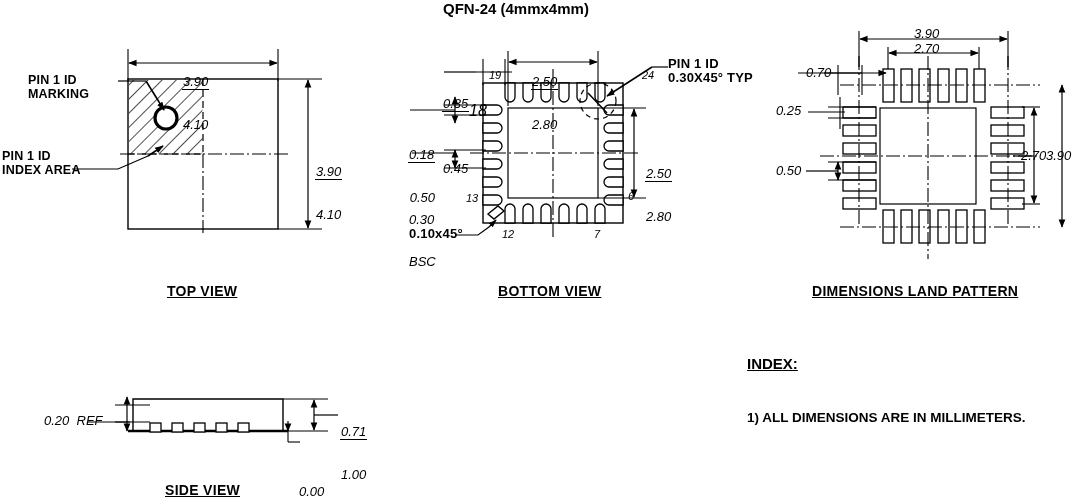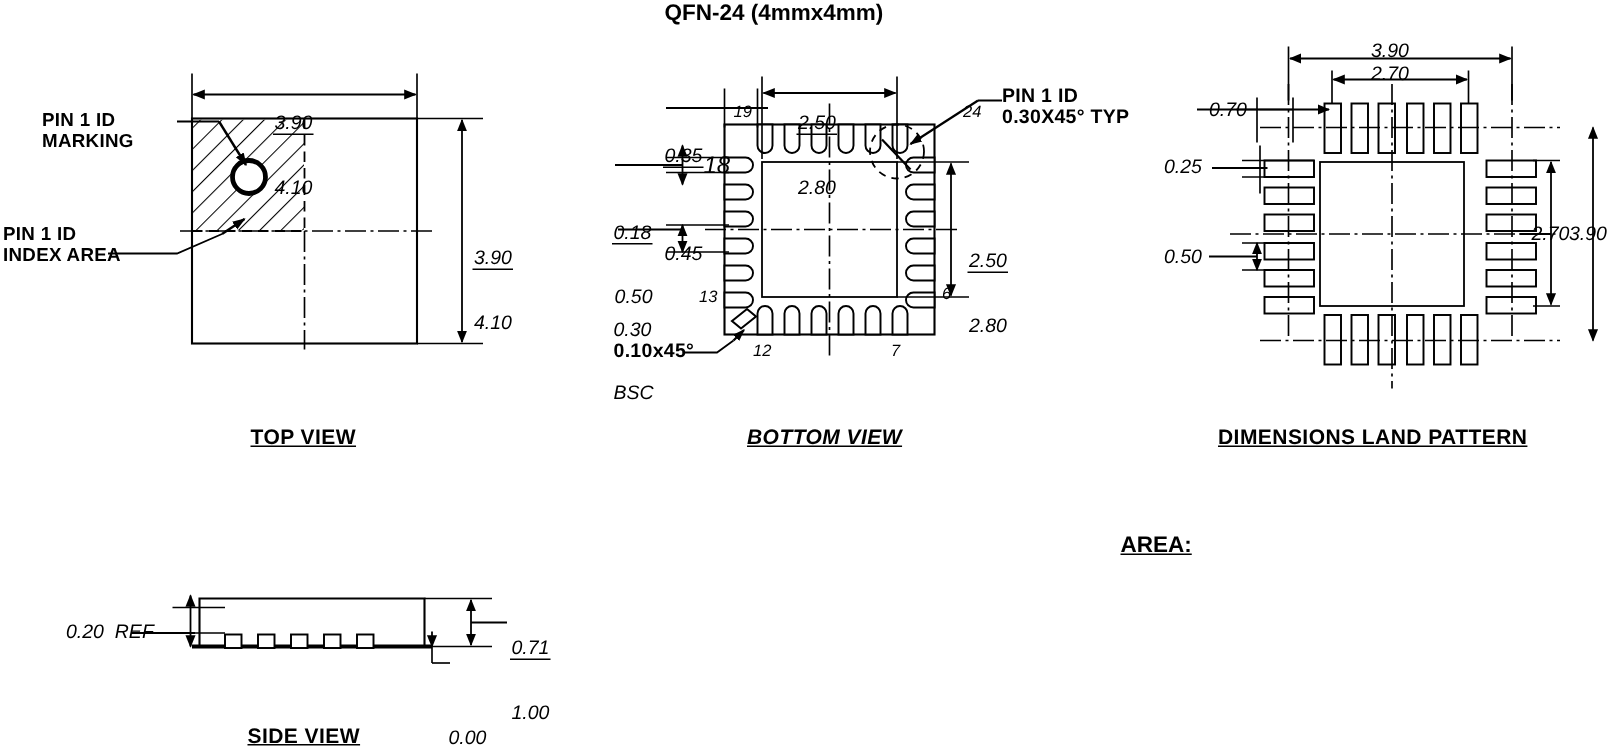--- a/index.html
+++ b/index.html
@@ -301,21 +301,21 @@
   <div class="lbl bold" style="left:668px;top:56px;font-size:13px;"><div>PIN 1 ID</div><div>0.30X45° TYP</div></div>
 
   <div class="lbl dim" style="left:489px;top:69px;font-size:11px;">19</div>
   <div class="lbl dim" style="left:614px;top:69px;font-size:11px;margin-left:28px;">24</div>
   <div class="lbl dim" style="left:469px;top:101px;font-size:16px;">18</div>
   <div class="lbl dim" style="left:466px;top:192px;font-size:11px;">13</div>
   <div class="lbl dim" style="left:502px;top:228px;font-size:11px;">12</div>
   <div class="lbl dim" style="left:594px;top:228px;font-size:11px;">7</div>
   <div class="lbl dim" style="left:628px;top:190px;font-size:11px;">6</div>
 
-  <div class="lbl viewlbl" style="left:498px;top:283px;font-style:italic;">BOTTOM VIEW</div>
+  <div class="lbl viewlbl" style="left:498px;top:283px;">BOTTOM VIEW</div>
 
   <div class="lbl dim" style="left:914px;top:26px;">3.90</div>
   <div class="lbl dim" style="left:914px;top:41px;">2.70</div>
   <div class="lbl dim" style="left:806px;top:65px;">0.70</div>
   <div class="lbl dim" style="left:776px;top:103px;">0.25</div>
   <div class="lbl dim" style="left:776px;top:163px;">0.50</div>
   <div class="lbl dim" style="left:1021px;top:148px;">2.70</div>
   <div class="lbl dim" style="left:1046px;top:148px;">3.90</div>
   <div class="lbl viewlbl" style="left:812px;top:283px;">DIMENSIONS LAND PATTERN</div>
 
@@ -323,22 +323,23 @@
   <div class="lbl dim stk" style="left:340px;top:396px;">
     <span class="top">0.71</span>
     <span class="bot">1.00</span>
   </div>
   <div class="lbl dim stkL" style="left:299px;top:434px;">
     <span style="display:block">0.00</span>
     
   </div>
   <div class="lbl viewlbl" style="left:165px;top:482px;">SIDE VIEW</div>
 
-  <div class="lbl notehd" style="left:747px;top:355px;">AREA:</div>
+  <div class="lbl notehd" style="left:747px;top:355px;">INDEX:</div>
   <div class="lbl note" style="left:747px;top:376px;">
+    <div>1) ALL DIMENSIONS ARE IN MILLIMETERS.</div>
     
     
     
     
     
   </div>
 
 </div>
 
 </body></html>

